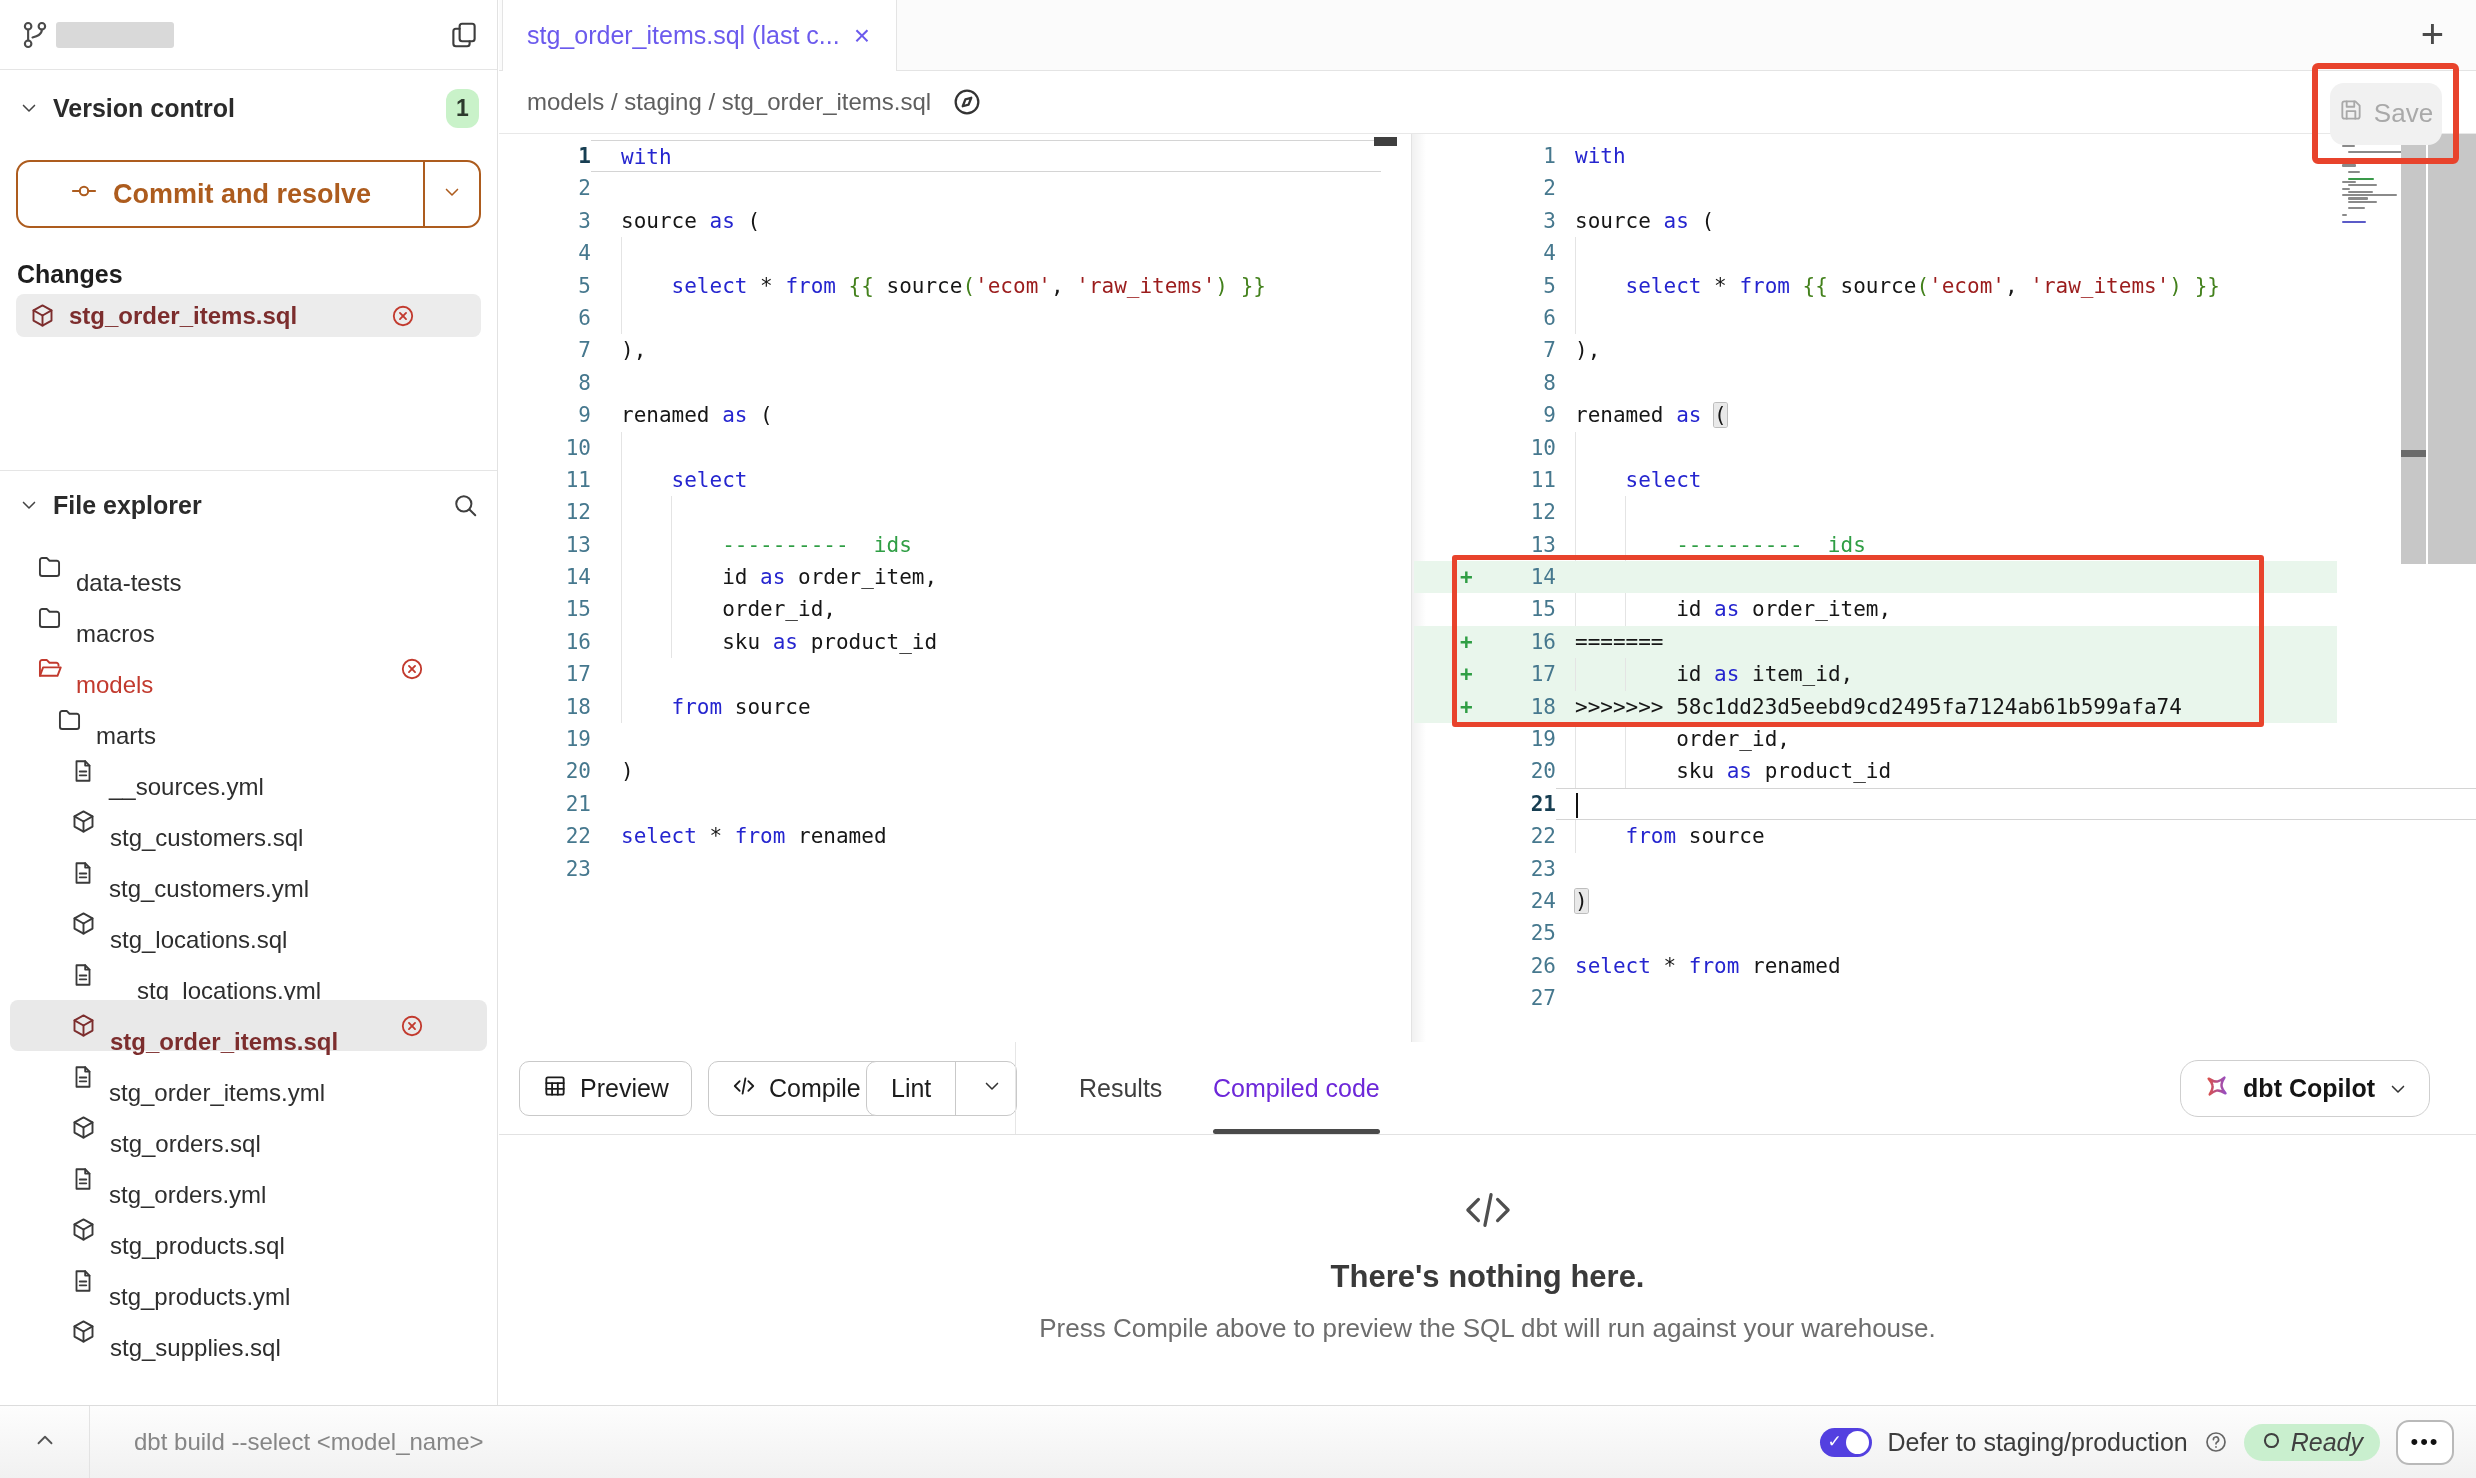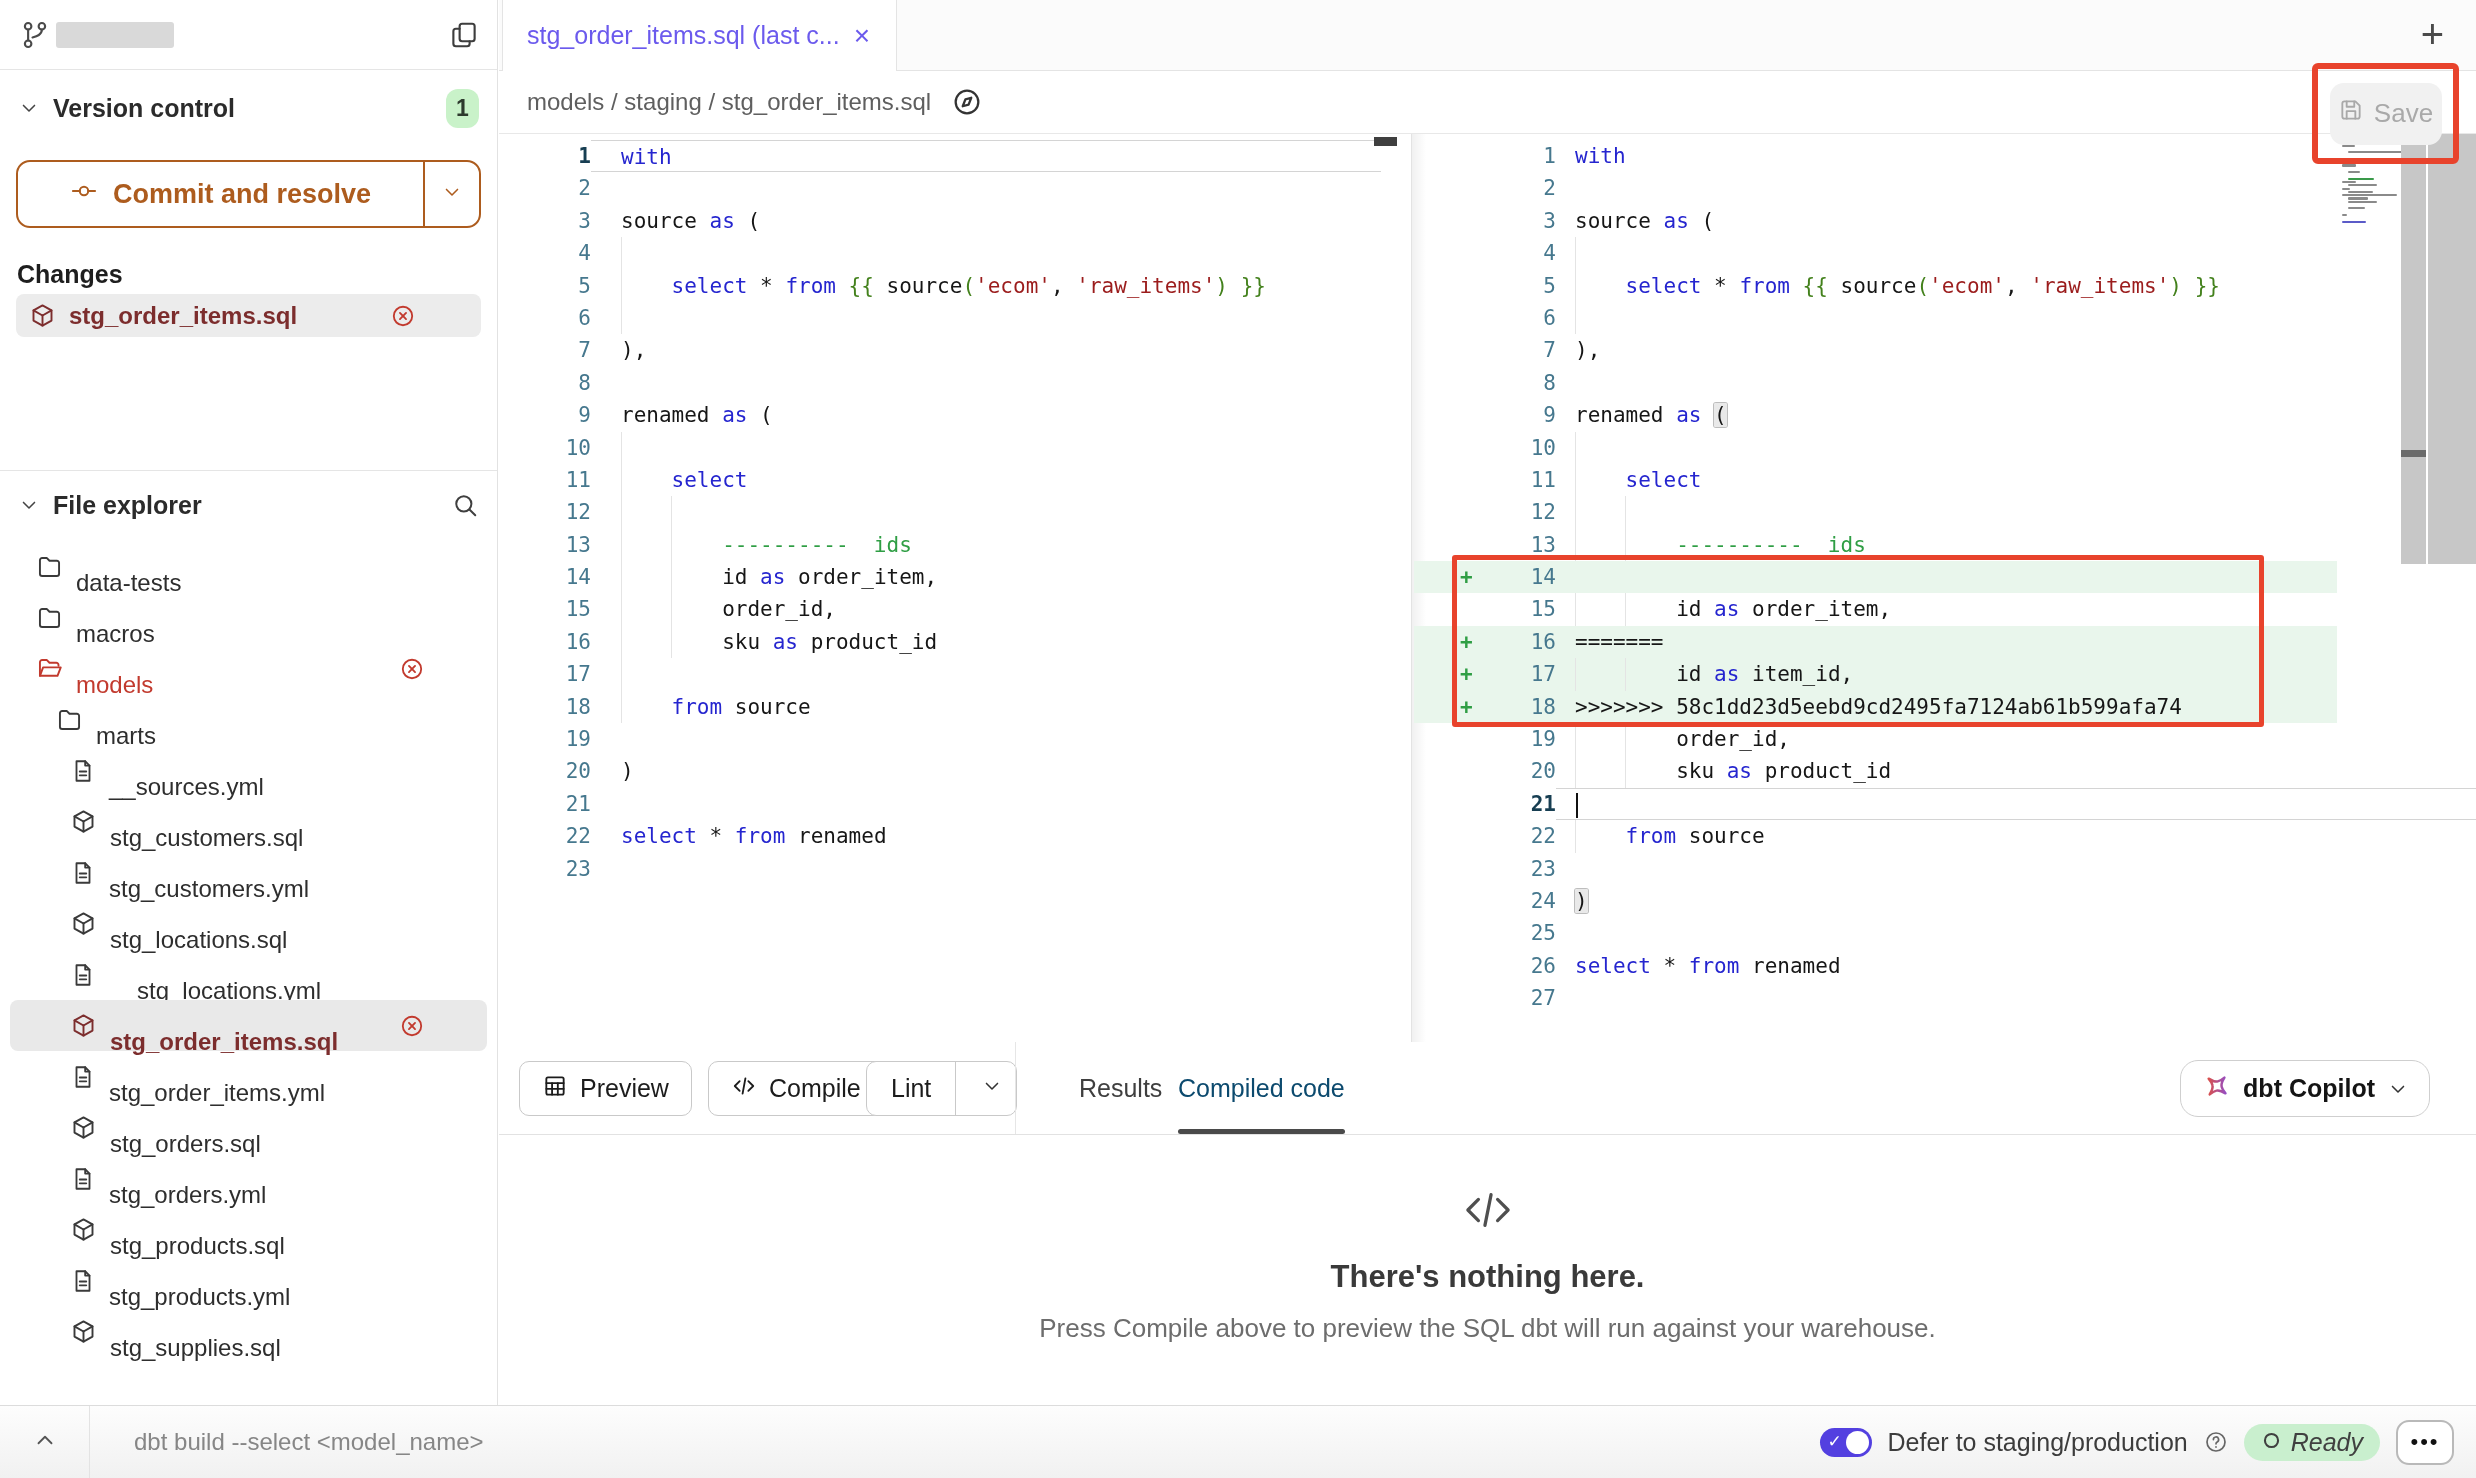--- a/index.html
+++ b/index.html
@@ -114,21 +114,21 @@
   .tb-btn { position:absolute; top:19px; height:55px; background:#fff; border:1px solid #c9c9c9;
     border-radius:10px; display:flex; align-items:center; gap:12px; padding:4px 22px;
     font-size:25px; color:#1c1c1c; cursor:pointer; }
   #btn-preview { left:20px; } #btn-compile { left:209px; }
   #btn-lint { left:367px; padding:0; }
   #btn-lint .lint-label { padding:0 24px; border-right:1px solid #c9c9c9; height:100%; display:flex; align-items:center; }
   #btn-lint .lint-caret { width:48px; display:flex; align-items:center; justify-content:center; color:#333; }
   #tb-divider { position:absolute; left:516px; top:0; bottom:0; width:1px; background:#e6e6e6; }
   .tb-tab { position:absolute; top:0; height:92px; display:flex; align-items:center; font-size:25px; cursor:pointer; }
   #tab-results { left:580px; color:#3f3f3f; }
-  #tab-compiled { left:679px; color:#0c4a6e; }
+  #tab-compiled { left:714px; color:#6d28d9; }
   #tab-compiled::after { content:""; position:absolute; left:0; right:0; bottom:0; height:5px;
     background:#4a4a4a; border-radius:3px; }
   #btn-copilot { position:absolute; right:46px; top:18px; height:57px; border:1px solid #cfcfcf;
     border-radius:18px; background:#fff; display:flex; align-items:center; gap:12px; padding:0 20px;
     font-size:25px; font-weight:600; color:#141414; cursor:pointer; }
   #btn-copilot .chev { color:#333; }
 
   
   #empty { position:absolute; left:499px; top:1135px; width:1977px; height:270px; background:#fff; text-align:center; }
   #empty-icon { margin-top:52px; color:#4f4f4f; }

